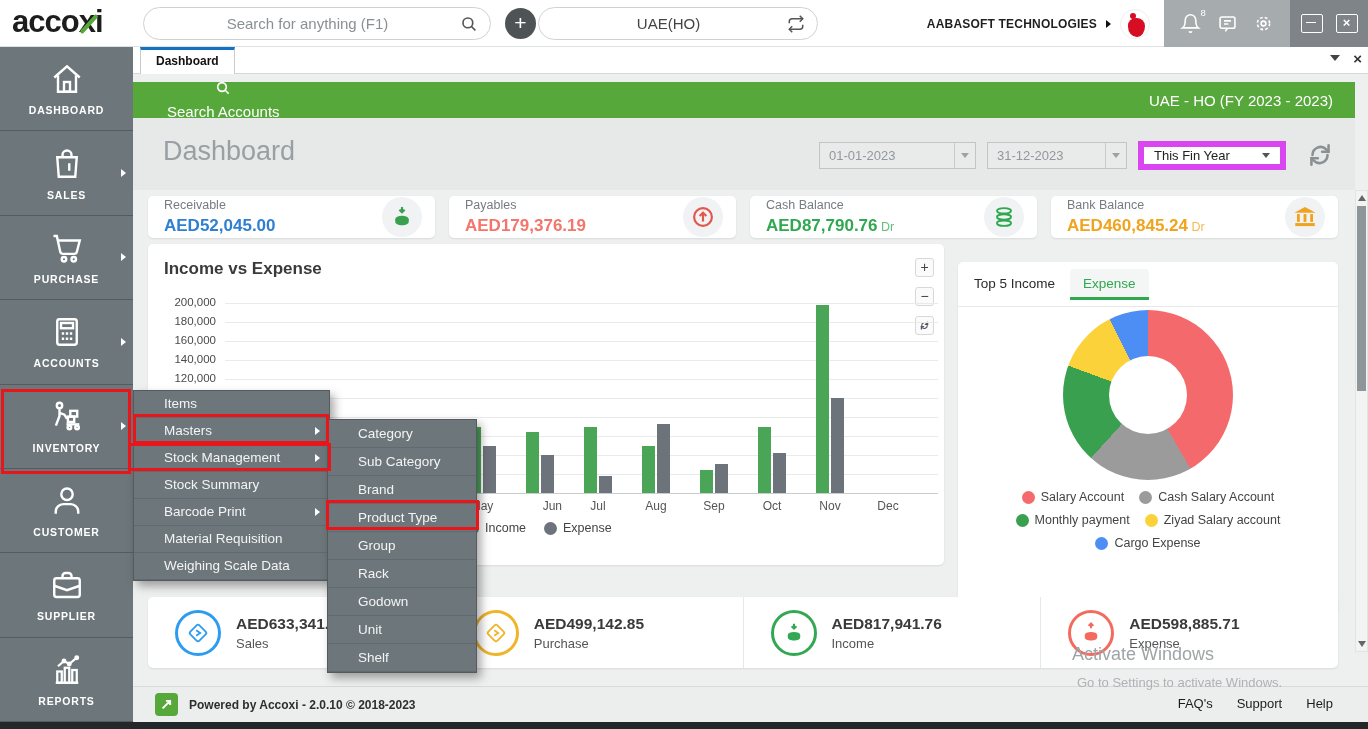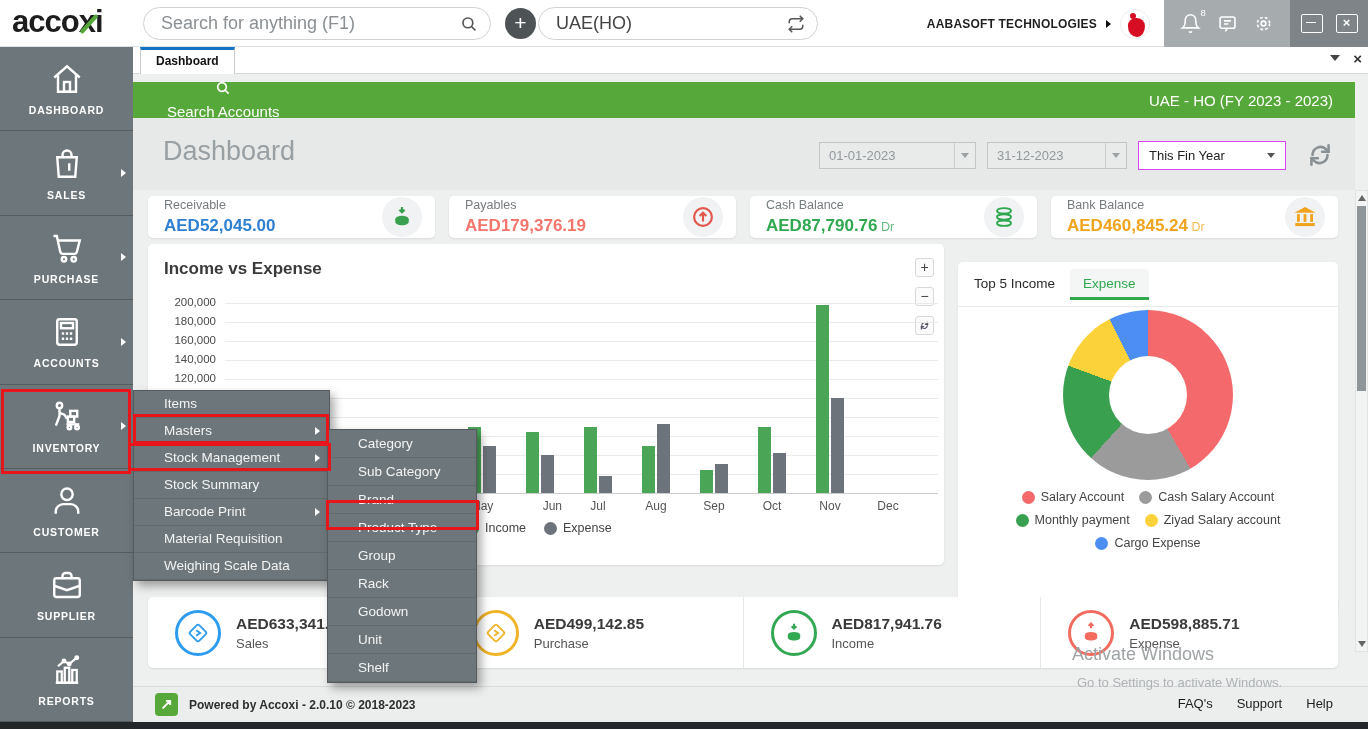--- a/index.html
+++ b/index.html
@@ -5,21 +5,21 @@
   * { margin:0; padding:0; box-sizing:border-box; }
   body { font-family:"Liberation Sans",sans-serif; }
   #app { position:relative; width:1368px; height:729px; background:#eef0f0; overflow:hidden; }
 
   
   .topbar { position:absolute; left:0; top:0; width:1368px; height:47px; background:#fff; border-bottom:1px solid #dfe2e2; z-index:30; }
   .logo { position:absolute; left:12px; top:4px; font-size:31px; font-weight:800; color:#1d1d1d; letter-spacing:-1px; }
   .logo .lx { position:relative; display:inline-block; }
   .logo .lx i { position:absolute; left:8px; top:8px; width:4px; height:24px; background:#57a83a; transform:rotate(42deg); border-radius:2px; }
   .pill { position:absolute; top:7px; height:33px; border:1px solid #cfd2d3; border-radius:17px; background:#fff; display:flex; align-items:center; }
-  .pill input { border:none; outline:none; background:transparent; font-family:inherit; font-size:18px; color:#444; width:100%; padding:0 36px 0 17px; }
+  .pill input { border:none; outline:none; background:transparent; font-family:inherit; font-size:15px; color:#444; width:100%; padding:0 36px 0 17px;text-align:center; }
   .pill input::placeholder { color:#8a9094; }
   .pill .picon { position:absolute; right:12px; top:7px; width:18px; height:18px; color:#555; }
   .plusbtn { position:absolute; left:505px; top:8px; width:31px; height:31px; border-radius:50%; background:#4e5456; color:#fff; font-size:21px; text-align:center; line-height:29px; }
   .company { position:absolute; right:218px; top:0; height:47px; display:flex; align-items:center; gap:9px; }
   .company .cname { font-size:12px; font-weight:700; color:#1f1f1f; letter-spacing:.2px; }
   .company .ccaret { width:0; height:0; border-left:5px solid #111; border-top:4px solid transparent; border-bottom:4px solid transparent; }
   .avatar { width:30px; height:30px; border-radius:50%; background:#fff; border:1px solid #eee; position:relative; overflow:hidden; }
   .avatar b { position:absolute; left:7px; top:8px; width:17px; height:19px; background:#d60d23; border-radius:48% 52% 46% 54%/40% 44% 60% 56%; }
   .avatar s { position:absolute; left:9px; top:3px; width:6px; height:6px; background:#d60d23; border-radius:50%; }
   .iconpanel { position:absolute; left:1164px; top:0; width:126px; height:47px; background:#a6abad; display:flex; align-items:center; justify-content:space-evenly; z-index:31; }
@@ -50,21 +50,21 @@
   .greenbar .gsico { width:16px; height:16px; color:#fff; }
 
   
   .pagehead { position:absolute; left:133px; top:118px; width:1222px; height:72px; background:#e7e9e9; z-index:3; }
   .ptitle { position:absolute; left:30px; top:18px; font-size:27px; font-weight:400; color:#98a0a4; }
   .pcontrols { position:absolute; right:20px; top:22px; display:flex; align-items:center; gap:11px; }
   .datebox { width:157px; height:27px; background:#e9eaea; border:1px solid #c2c5c6; display:flex; align-items:center; position:relative; }
   .datebox input { border:none; outline:none; background:transparent; font-family:inherit; font-size:13px; color:#91989c; width:100%; padding:0 26px 0 9px; }
   .datebox .dcaret { position:absolute; right:0; top:0; width:21px; height:25px; border-left:1px solid #c9cccc; display:flex; align-items:center; justify-content:center; }
   .caret-dn { width:0; height:0; border-top:5px solid #9ca1a4; border-left:4px solid transparent; border-right:4px solid transparent; }
-  .selbox { width:148px; height:29px; background:#fff; border:1px solid #d946ef; display:flex; align-items:center; justify-content:space-between; padding:0 10px; font-size:13px; color:#222; }
+  .selbox { width:148px; height:29px; background:#fff; border:6px solid #d946ef; display:flex; align-items:center; justify-content:space-between; padding:0 10px; font-size:13px; color:#222; }
   .selbox .caret-dn { border-top-color:#555; }
   .bigrefresh { width:30px; height:30px; color:#8a9194; margin-left:8px; }
 
   
   .kpirow { position:absolute; left:148px; top:196px; width:1190px; height:42px; display:flex; gap:14px; z-index:2; }
   .kpi { flex:1; background:#fff; border-radius:5px; box-shadow:0 1px 2px rgba(0,0,0,.09); display:flex; align-items:center; justify-content:space-between; padding:0 13px 0 16px; }
   .kpi .klabel { font-size:12.5px; color:#757c80; margin-bottom:4px; }
   .kpi .kvalue { font-size:17px; font-weight:700; }
   .kpi .ksuffix { font-size:12.5px; font-weight:400; opacity:.75; }
   .kpi .kcircle { width:40px; height:40px; border-radius:50%; background:#f0f2f4; display:flex; align-items:center; justify-content:center; }
@@ -97,21 +97,21 @@
   .bseg { flex:1; display:flex; align-items:center; gap:15px; padding-left:27px; }
   .bseg + .bseg { border-left:1px solid #e6e8e8; }
   .ring { width:46px; height:46px; border-radius:50%; border:3.5px solid; display:flex; align-items:center; justify-content:center; flex:none; }
   .ring svg { width:24px; height:24px; }
   .bval { font-size:15.5px; font-weight:700; color:#3a3a3a; margin-bottom:3px; }
   .blab { font-size:13px; color:#555; }
 
   
   .ctxmenu { position:absolute; background:#6d767a; border:1px solid #545a5d; box-shadow:4px 5px 9px rgba(0,0,0,.35); z-index:40; }
   #ctx-menu { left:133px; top:390px; width:197px; }
-  #ctx-submenu { left:327px; top:429px; width:150px; z-index:41; }
+  #ctx-submenu { left:327px; top:419px; width:150px; z-index:41; }
   .mrow { position:relative; padding-left:30px; font-size:13.5px; color:#f3f4f4; border-bottom:1px solid rgba(0,0,0,.10); cursor:pointer; }
   #ctx-menu .mrow { height:27px; line-height:26px; }
   #ctx-submenu .mrow { height:28px; line-height:27px; }
   .mrow .menu-arrow { position:absolute; right:9px; top:50%; margin-top:-4px; width:0; height:0; border-left:5px solid #fff; border-top:4px solid transparent; border-bottom:4px solid transparent; }
 
   
   .redbox { position:absolute; border:3px solid #e8151b; z-index:50; pointer-events:none; }
   #rb-inventory { left:1px; top:389px; width:130px; height:85px; }
   #rb-masters { left:133px; top:414px; width:196px; height:30px; }
   #rb-stockmgmt { left:128px; top:443px; width:203px; height:28px; }

